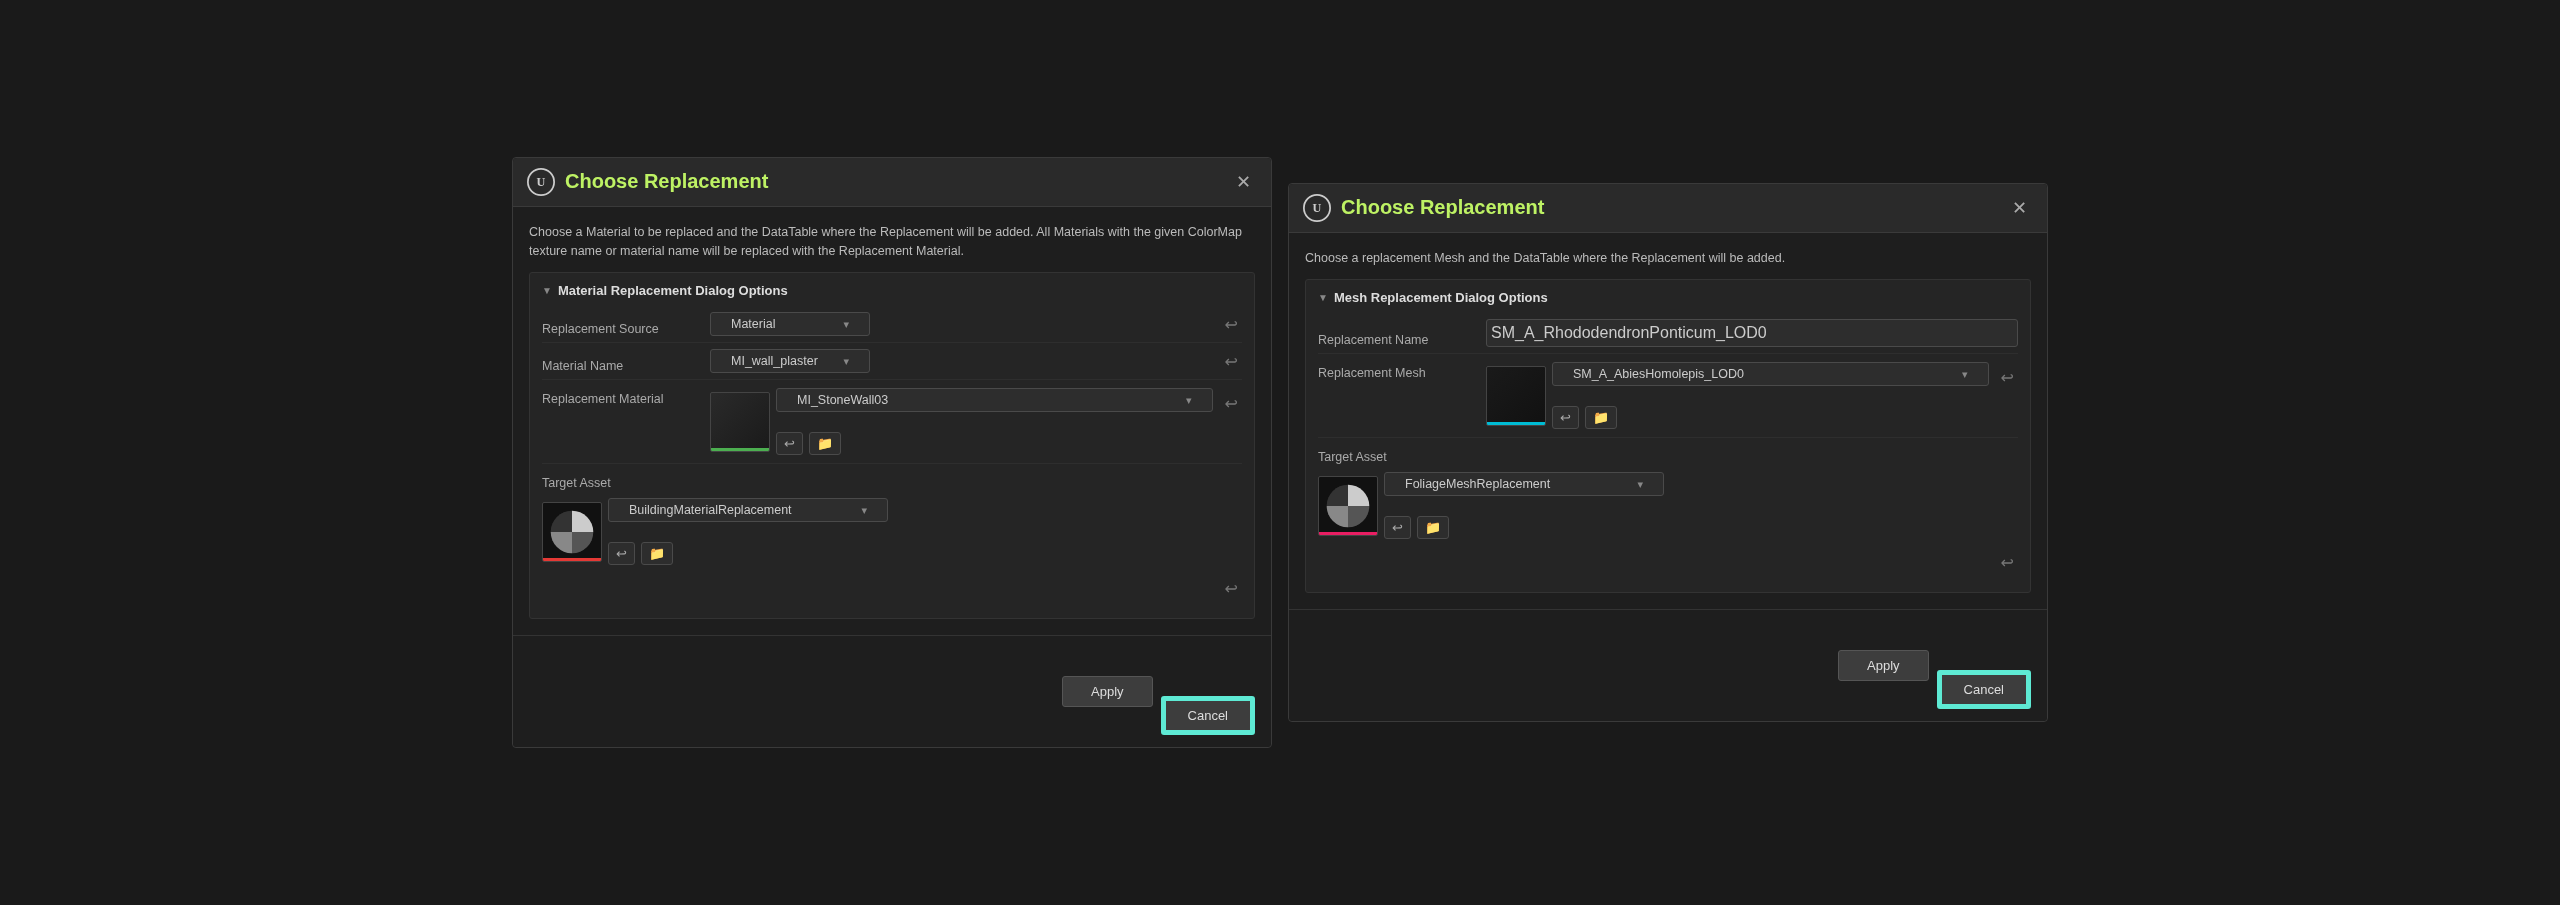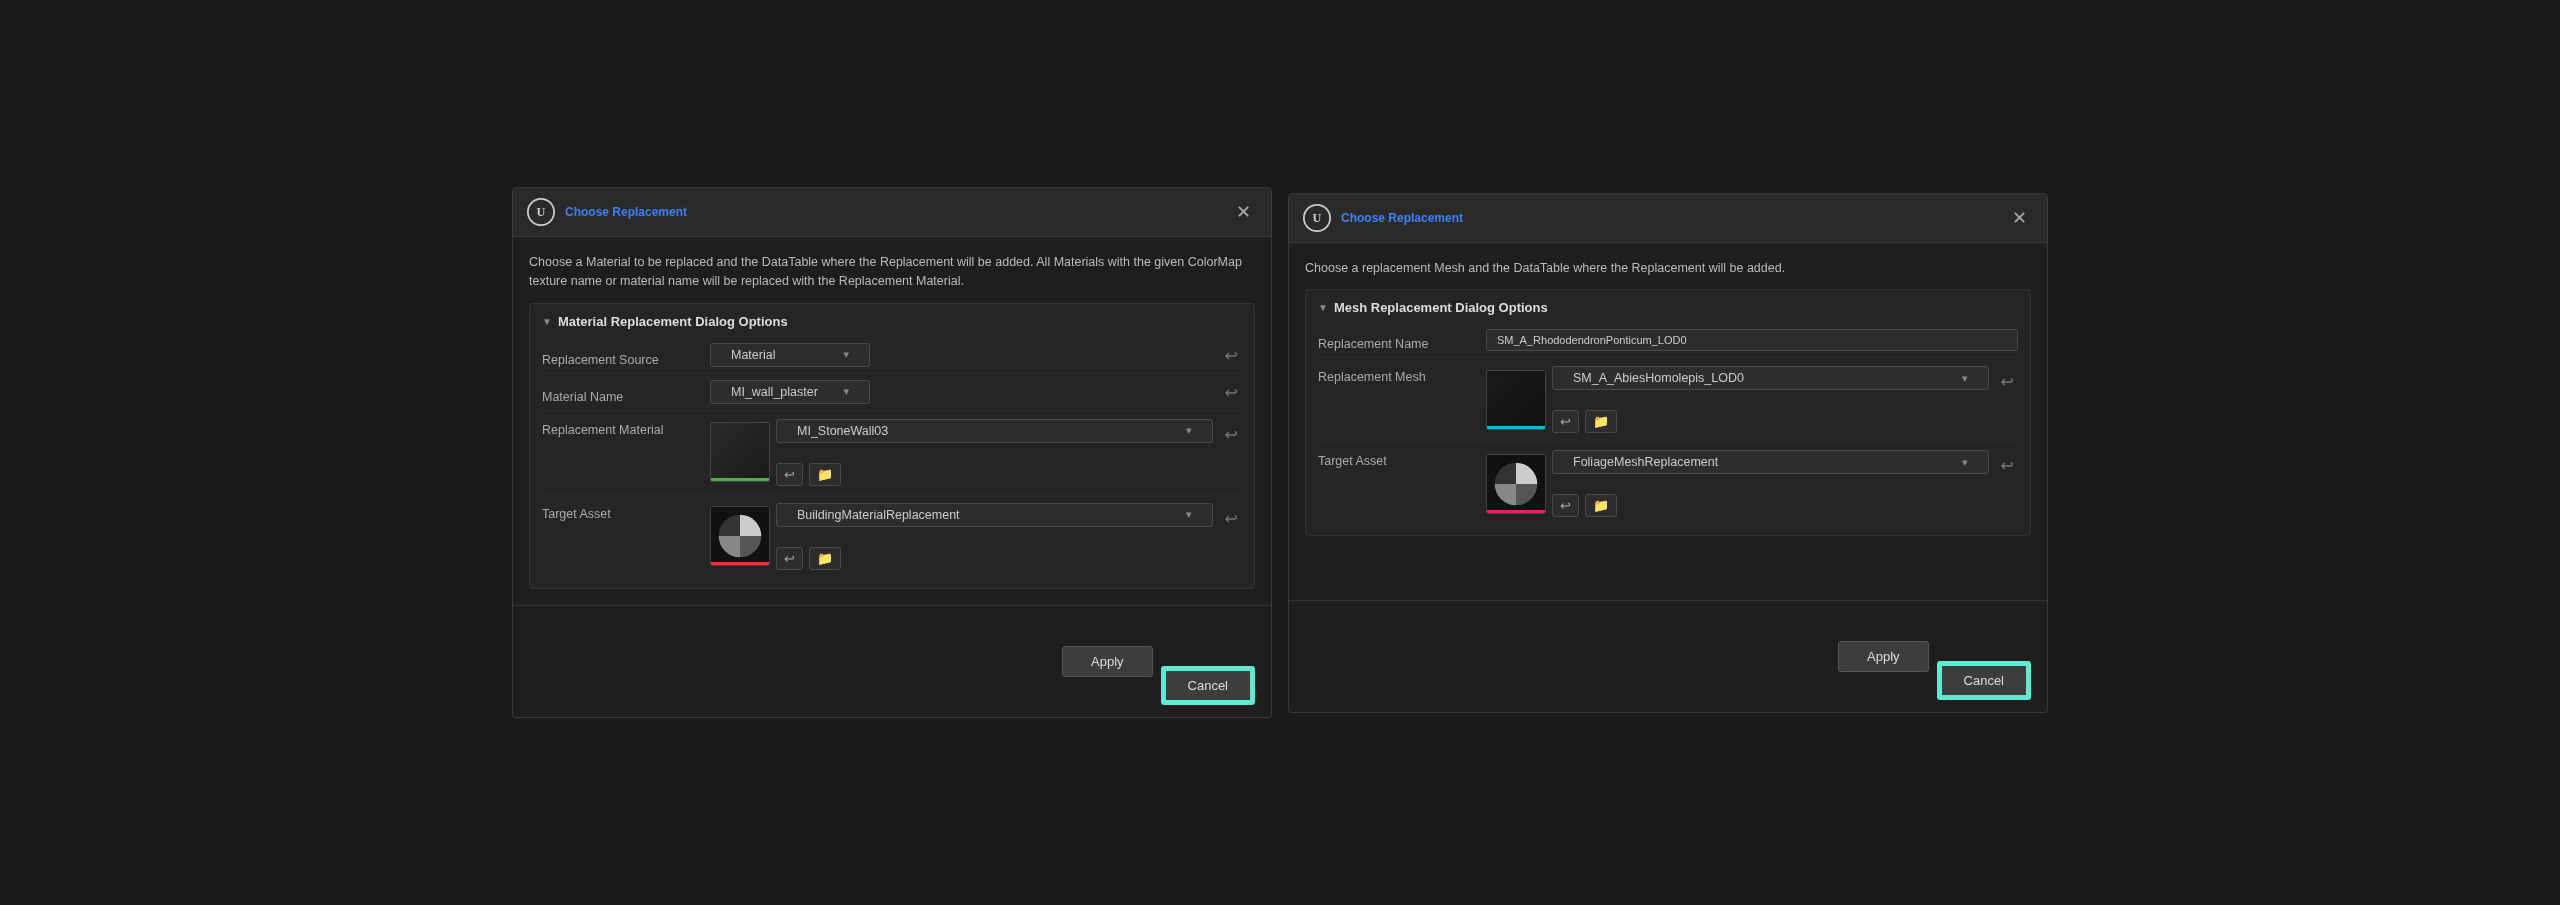--- a/index.html
+++ b/index.html
@@ -36,22 +36,22 @@
     .dialog-titlebar-left {
       display: flex;
       align-items: center;
       gap: 10px;
     }
     .ue-logo {
       width: 28px;
       height: 28px;
     }
     .dialog-title {
-      color: #3b82f6;
-      font-size: 12px;
+      color: #bef264;
+      font-size: 20px;
       font-weight: 600;
     }
     .close-btn {
       background: none;
       border: none;
       color: #aaa;
       font-size: 18px;
       cursor: pointer;
       padding: 2px 6px;
       border-radius: 3px;
@@ -87,21 +87,21 @@
       border-radius: 3px;
       padding: 10px 12px;
     }
     .form-row {
       display: flex;
       align-items: flex-end;
       padding: 6px 0;
       border-bottom: 1px solid #2e2e2e;
       gap: 8px;
     }
-    .form-row:last-child { border-bottom: none; }
+    .form-row:last-child { border-bottom: none; flex-direction: column; }
     .form-label {
       color: #aaa;
       font-size: 12.5px;
       width: 160px;
       flex-shrink: 0;
     }
     .form-control {
       flex: 1;
       display: flex;
       align-items: center;
@@ -208,22 +208,22 @@
       border-radius: 3px;
       cursor: pointer;
       font-size: 13px;
       margin-top: 48px;
     }
     .replacement-name-value {
       background: #2d2d2d;
       border: 1px solid #4a4a4a;
       border-radius: 3px;
       color: #ccc;
-      font-size: 11px;
-      padding: 4px 10px;
+      font-size: 16px;
+      padding: 4px 4px;
       flex: 1;
     }
     
     .pie-preview {
       width: 100%;
       height: 100%;
       display: flex;
       align-items: center;
       justify-content: center;
     }

